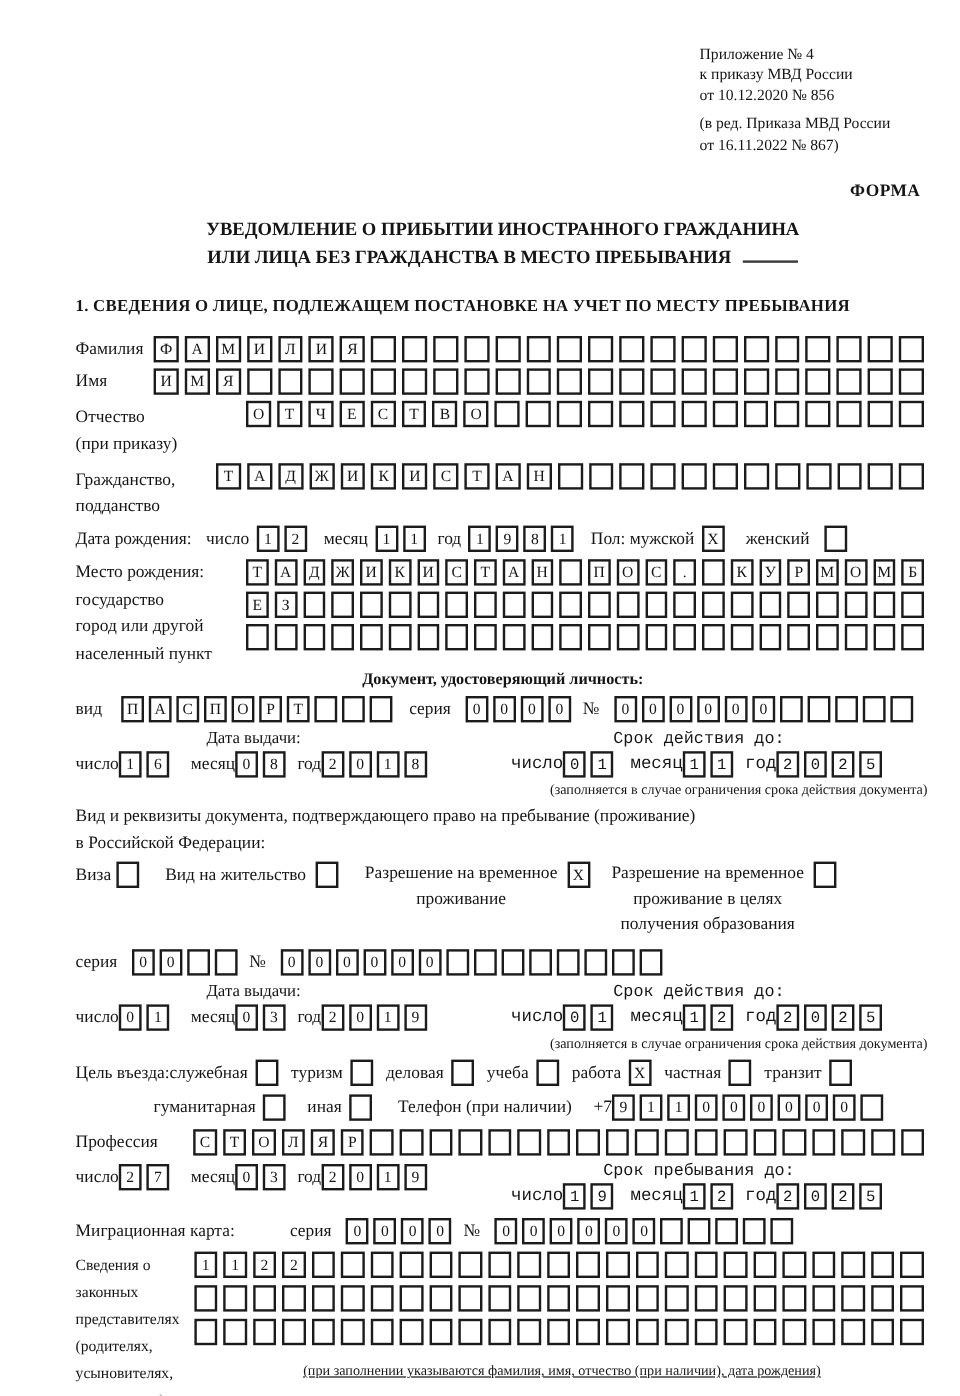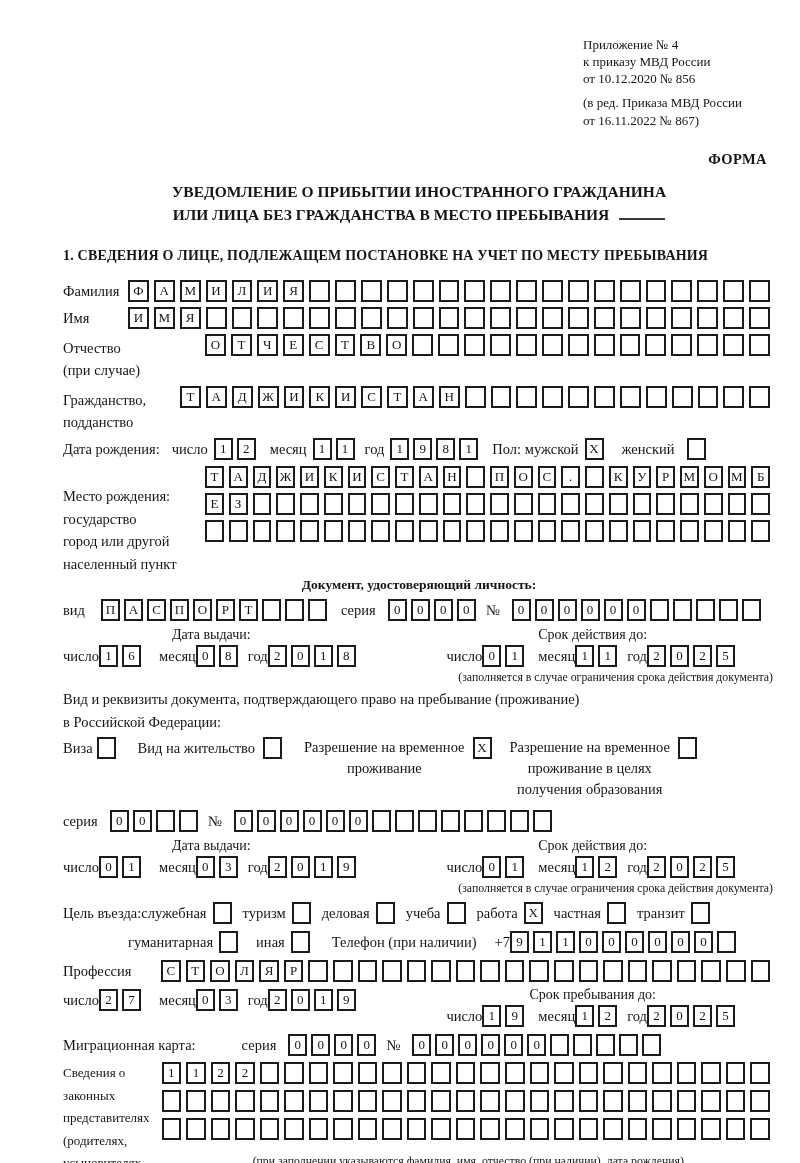--- a/index.html
+++ b/index.html
@@ -39,31 +39,31 @@
   .pat-label { width:142px; }
   .cit-label { width:117px; }
 
   
   .inlinerow { display:flex; align-items:center; margin-bottom:6px; }
   .inlinerow .t { padding:0 6px 0 0; }
   .ml6{margin-left:6px;} .ml10{margin-left:10px;} .ml14{margin-left:14px;} .ml18{margin-left:18px;}
 
   
   .bp { display:flex; margin-top:2px; }
-  .bp-labels { width:142px; line-height:22.5px; flex:0 0 auto;margin-top:19px; }
+  .bp-labels { width:142px; line-height:22.5px; flex:0 0 auto; }
   .bp-rows { flex:1 1 auto; }
   .bp-rows .boxrow { margin-bottom:5px; }
 
   .center-bold { text-align:center; font-weight:bold; font-size:13.5px; margin:2px 0 6px 0; }
 
   
   .daterow { display:flex; margin-top:2px; }
   .dgroup { text-align:center; }
   .dgroup .dline { display:flex; align-items:center; margin-top:2px; }
-  .dgroup.rgt { margin-left:auto; margin-right:36px; }
+  .dgroup.rgt { margin-left:auto; margin-right:36px;font-family:Liberation Mono, monospace; }
   .dhead { font-size:14px; }
   .note { font-size:11.8px; text-align:right; margin:3px 2px 6px 0; }
   .note.ctr { text-align:center; margin-right:0; }
 
   .plain { margin-bottom:6px; }
 
   
   .permitrow { display:flex; align-items:flex-start; margin:4px 0 10px 0; }
   .opt { display:flex; align-items:flex-start; }
   .opt .olabel { padding-top:3px; }
@@ -167,21 +167,21 @@
         <span class="cb"></span>
         <span class="cb"></span>
         <span class="cb"></span>
         <span class="cb"></span>
       </div>
   </div>
 
   <div class="frow">
     <div class="flabel pat-label lbl2">
       <div>Отчество</div>
-      <div>(при случае)</div>
+      <div>(при приказу)</div>
     </div>
     <div class="boxrow grow">
         <span class="cb">О</span>
         <span class="cb">Т</span>
         <span class="cb">Ч</span>
         <span class="cb">Е</span>
         <span class="cb">С</span>
         <span class="cb">Т</span>
         <span class="cb">В</span>
         <span class="cb">О</span>

